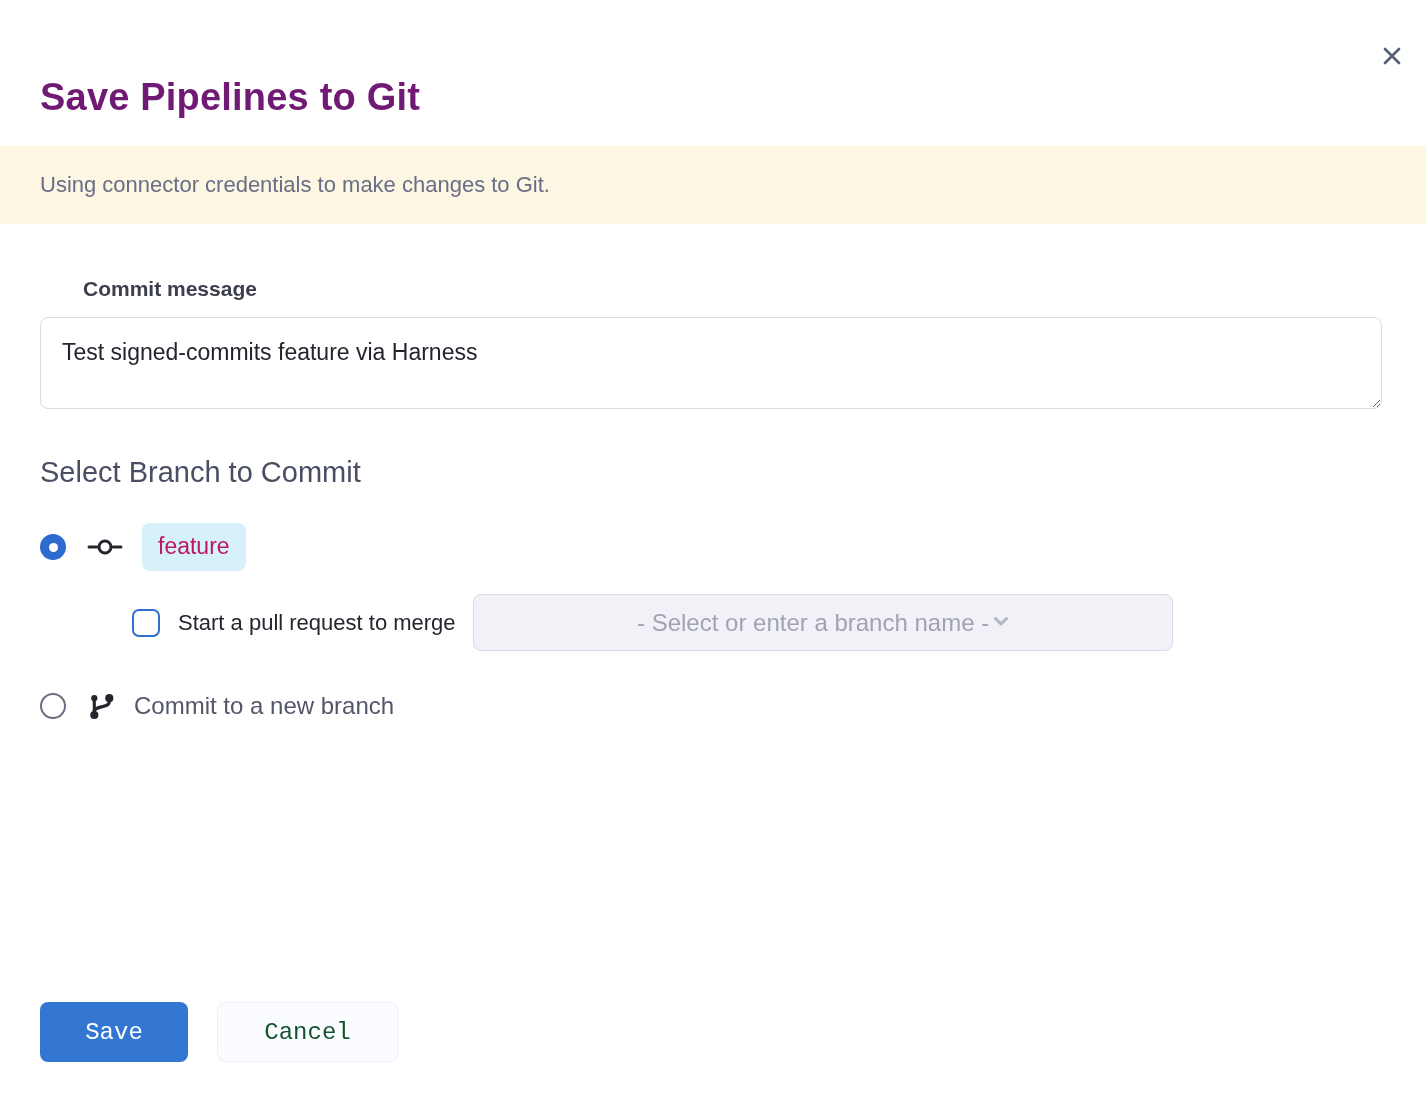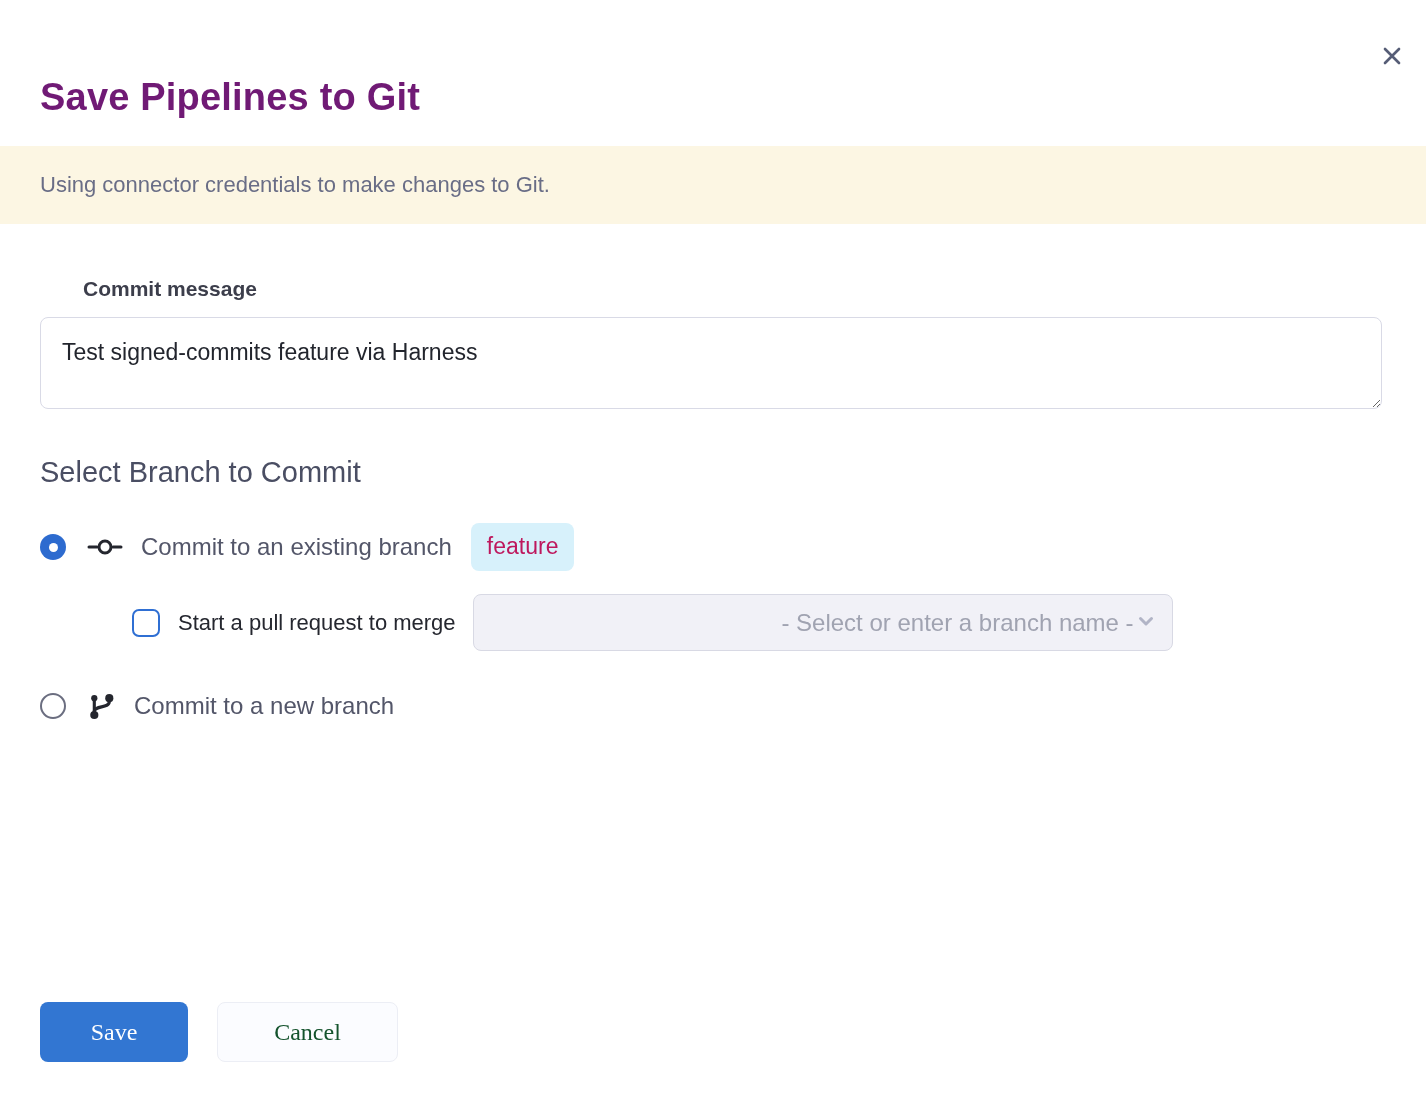--- a/index.html
+++ b/index.html
@@ -153,41 +153,41 @@
 
   .branch-select {
     margin-left: 17px;
     width: 700px;
     height: 57px;
     background: #f1f1f7;
     border: 1px solid #d8d9e4;
     border-radius: 8px;
     display: flex;
     align-items: center;
-    justify-content: flex-end;
+    justify-content: center;
     padding: 0 14px 0 19px;
     cursor: pointer;
   }
   .branch-select .placeholder {
     font-size: 24px;
     color: #a0a3b1;
   }
 
   .footer {
     position: absolute;
     left: 40px;
     bottom: 44px;
     display: flex;
     align-items: center;
   }
 
   .btn {
     height: 60px;
     border-radius: 8px;
-    font-family: Liberation Serif, serif;
+    font-family: Liberation Mono, monospace;
     font-size: 24px;
     cursor: pointer;
   }
   .btn-primary {
     width: 148px;
     background: #3276d2;
     border: none;
     color: #ffffff;
     font-weight: 500;
   }
@@ -227,21 +227,20 @@
 
   <div class="option-row">
     <div class="radio selected"></div>
     <span class="option-icon">
       <svg width="36" height="24" viewBox="0 0 36 24">
         <line x1="2" y1="12" x2="10" y2="12" stroke="#24262e" stroke-width="3" stroke-linecap="round"></line>
         <circle cx="18" cy="12" r="6" fill="none" stroke="#24262e" stroke-width="3"></circle>
         <line x1="26" y1="12" x2="34" y2="12" stroke="#24262e" stroke-width="3" stroke-linecap="round"></line>
       </svg>
     </span>
-    <span class="option-label">Commit to an existing branch</span>
     <span class="branch-badge">feature</span>
   </div>
 
   <div class="pr-row">
     <div class="checkbox"></div>
     <span class="pr-label">Start a pull request to merge</span>
     <div class="branch-select">
       <span class="placeholder">- Select or enter a branch name -</span>
       <span>
         <svg width="24" height="24" viewBox="0 0 24 24">

